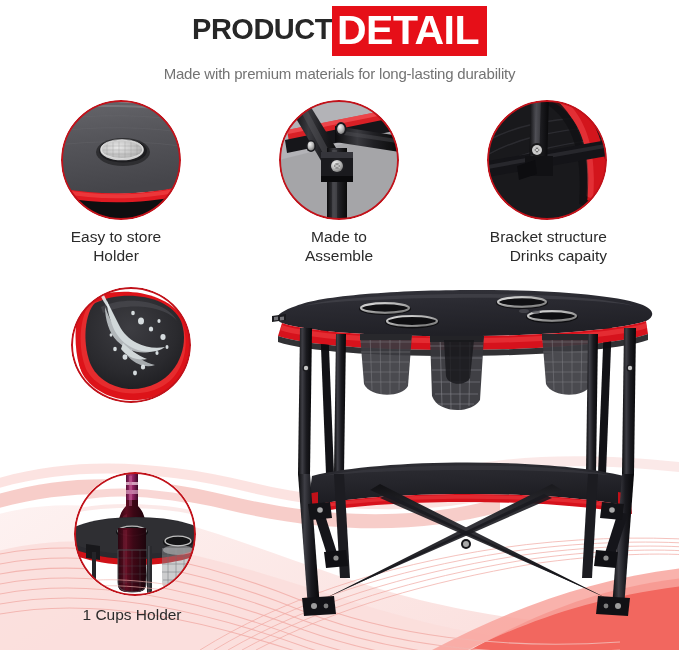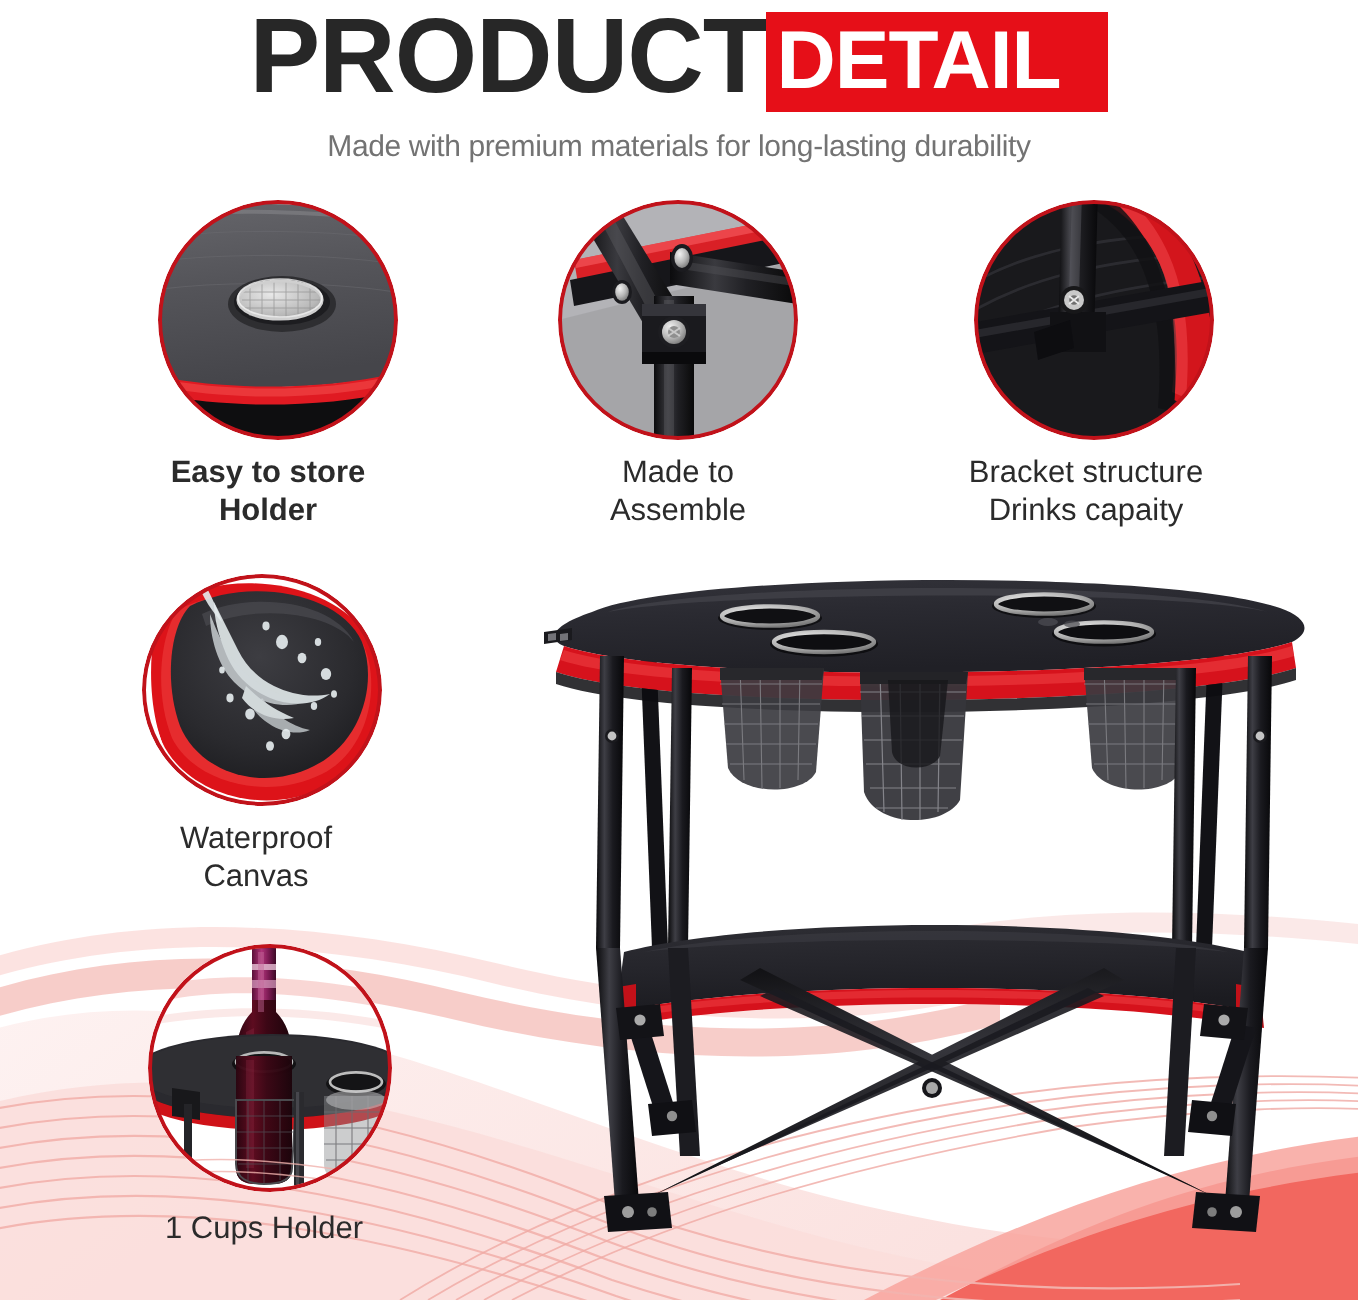--- a/index.html
+++ b/index.html
@@ -31,35 +31,35 @@
     z-index: 5;
   }
   #title-row {
     display: flex;
     justify-content: center;
     align-items: flex-start;
     gap: 0px;
     padding-top: 6px;
   }
   .title-main {
-    font-size: 53px;
+    font-size: 29px;
     font-weight: bold;
     letter-spacing: -0.5px;
     color: #272727;
     line-height: 46px;
     white-space: pre;
   }
   .title-accent {
     font-size: 41px;
     font-weight: bold;
     letter-spacing: -0.5px;
     color: #ffffff;
     background: #e60f18;
     line-height: 46px;
-    padding: 1px 24px 3px 5px;
+    padding: 1px 8px 3px 5px;
     white-space: pre;
   }
   #subtitle {
     margin-top: 6px;
     font-size: 15px;
     color: #737373;
     letter-spacing: -0.2px;
     line-height: 24px;
     white-space: nowrap;
   }
@@ -87,36 +87,36 @@
     margin-top: 7px;
     text-align: center;
     font-size: 15.5px;
     color: #2b2b2b;
     line-height: 19px;
     white-space: nowrap;
   }
   .callout-label span { display: block; }
 
   
-  #callout-drinks   { left: 79px;  top: 100px; width: 120px; font-weight: bold; }
+  #callout-drinks   { left: 61px;  top: 100px; width: 120px; }
   #callout-assemble { left: 279px; top: 100px; width: 120px; }
   #callout-bracket  { left: 487px; top: 100px; width: 120px; }
   #callout-waterproof { left: 71px; top: 287px; width: 120px; }
   #callout-cups     { left: 74px;  top: 472px; width: 122px; }
 
   #callout-drinks .callout-circle,
   #callout-assemble .callout-circle,
   #callout-bracket .callout-circle { width: 120px; height: 120px; }
   #callout-waterproof .callout-circle { width: 120px; height: 116px; }
   #callout-cups .callout-circle { width: 122px; height: 124px; }
 
   
   #callout-drinks .callout-label   { margin-left: -10px; }
   #callout-assemble .callout-label { margin-left: 0px; }
-  #callout-bracket .callout-label  { margin-left: -8px; }
+  #callout-bracket .callout-label  { margin-left: -8px; text-align: right; }
   #callout-waterproof .callout-label { margin-left: -6px; }
   #callout-cups .callout-label { margin-left: -6px; margin-top: 9px; }
 
   
   #product {
     position: absolute;
     left: 252px; top: 278px;
     width: 427px; height: 372px;
     z-index: 3;
   }
@@ -393,24 +393,20 @@
             <ellipse cx="86" cy="66" rx="1.6" ry="2"></ellipse>
             <ellipse cx="64" cy="86" rx="2" ry="2.4"></ellipse>
             <ellipse cx="40" cy="48" rx="1.4" ry="1.8"></ellipse>
             <ellipse cx="96" cy="60" rx="1.5" ry="1.9"></ellipse>
           </g>
 
           <path d="M 30 2 C 34 10 38 18 40 24 C 36 20 30 12 27 2 Z" fill="#e4ebed" opacity="0.9"></path>
         </g>
       </svg>
       <div class="callout-ring" style="border-radius:50%;"></div>
-    </div>
-    <div class="callout-label">
-      <span>Waterproof</span>
-      <span>Canvas</span>
     </div>
   </div>
 
   <div class="callout" id="callout-cups">
     <div class="callout-circle">
       <svg viewBox="0 0 122 124" width="122" height="124">
         <defs>
           <clipPath id="clipCups">
               <circle cx="61" cy="62" r="60"></circle>
             </clipPath>

